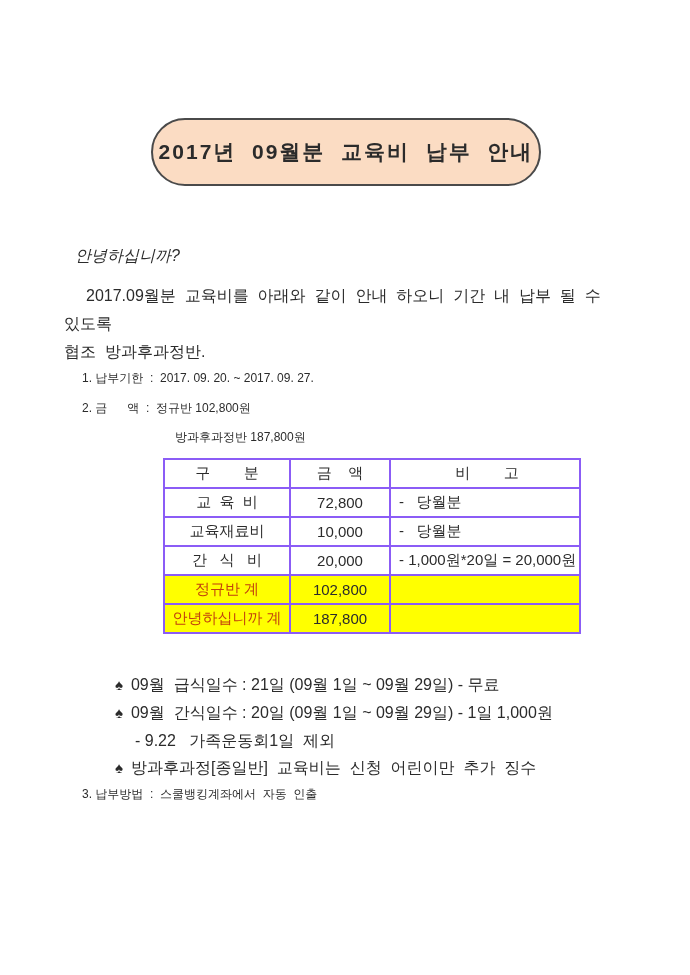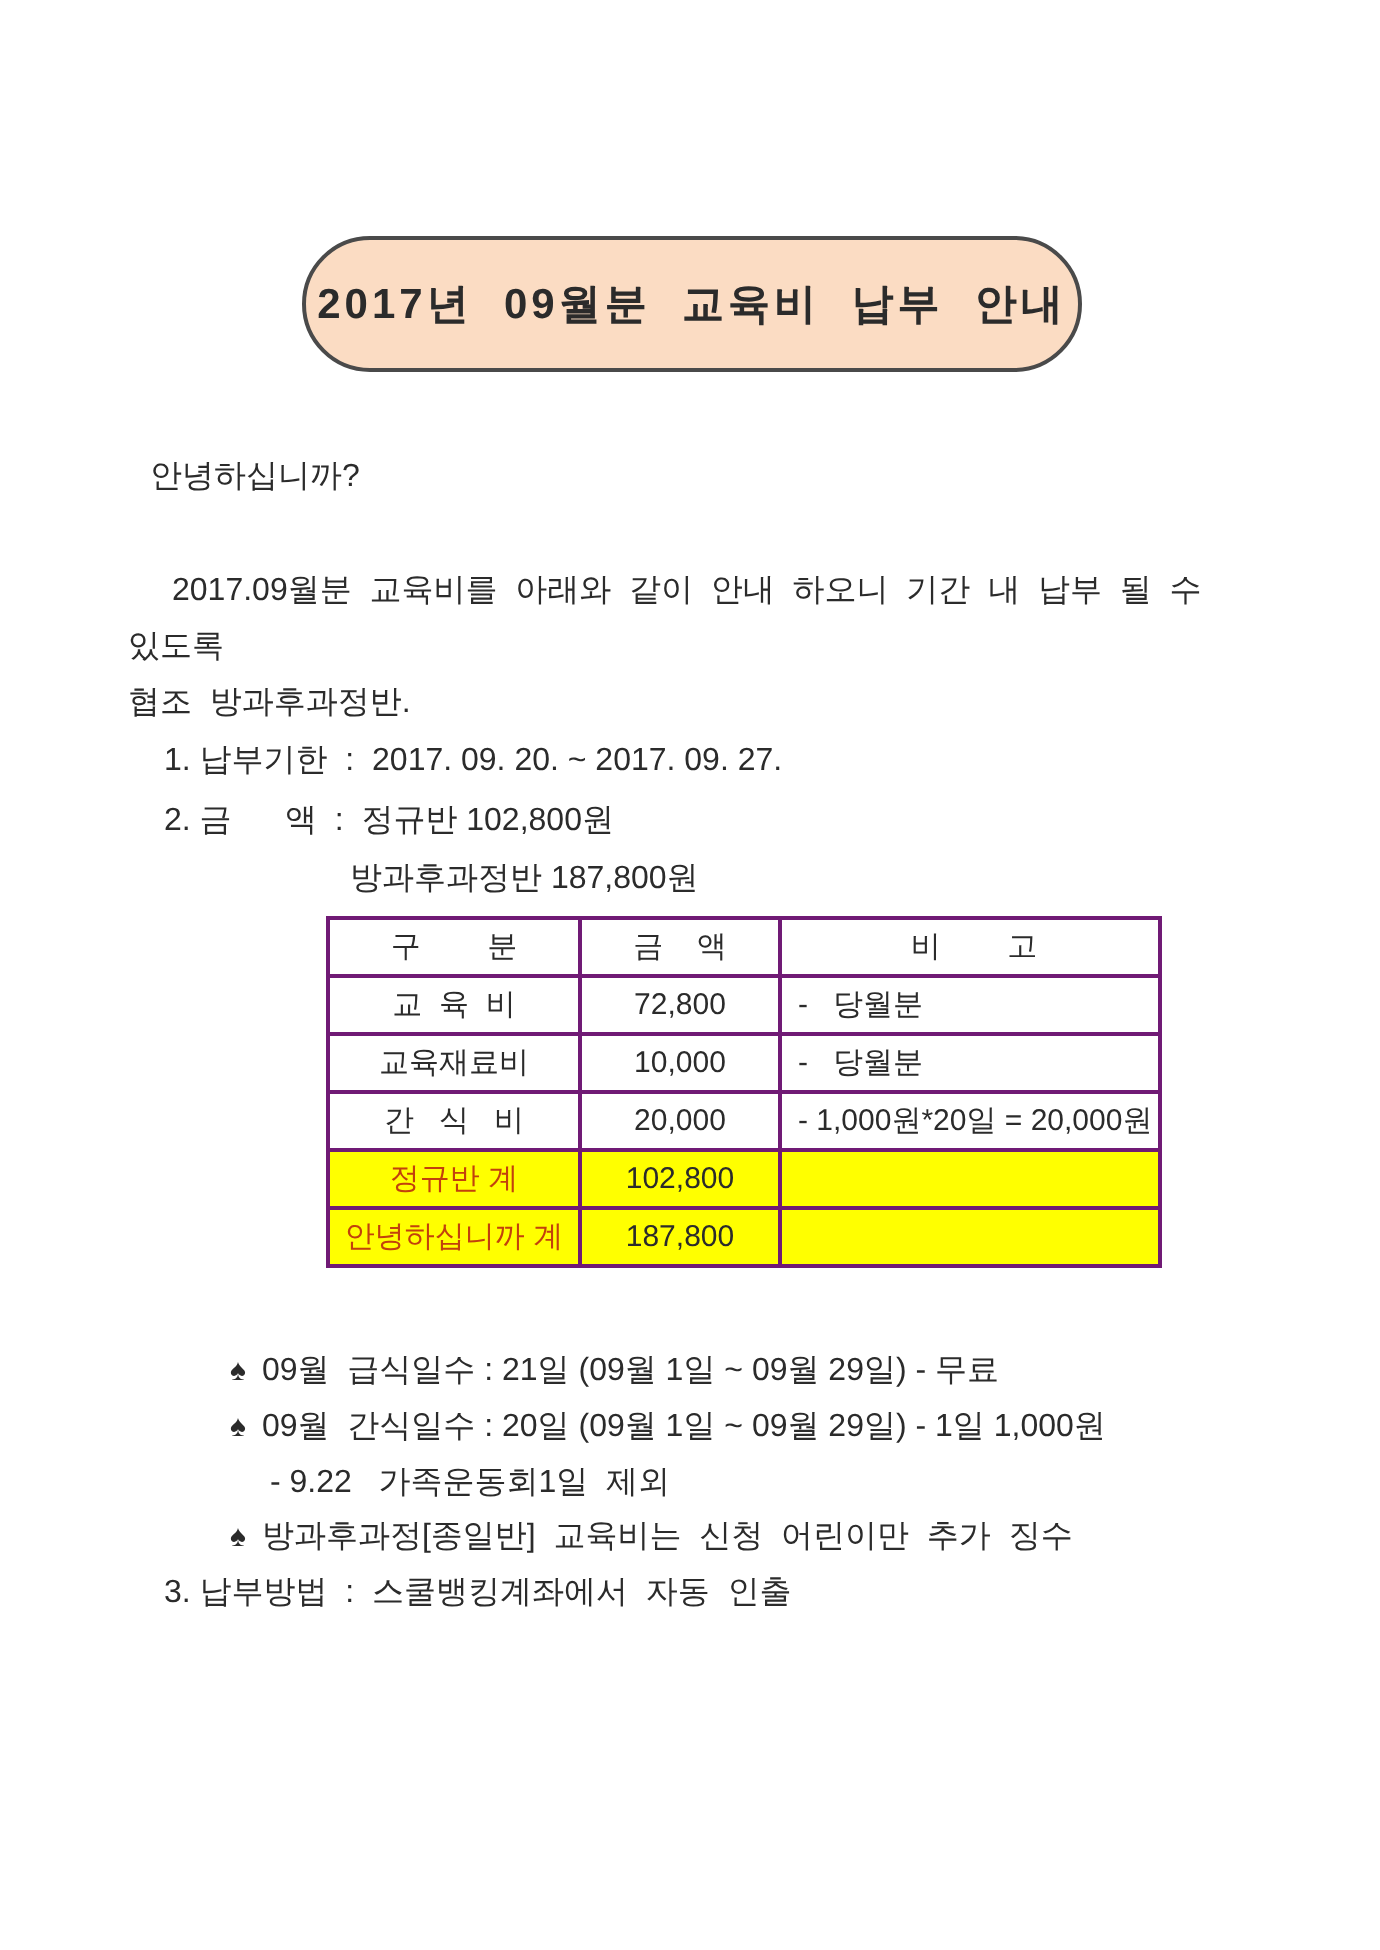--- a/index.html
+++ b/index.html
@@ -25,47 +25,47 @@
   }
   .title-box .title-text {
     font-size: 21px;
     font-weight: 600;
     letter-spacing: 2px;
     color: #2b2b2b;
     white-space: pre;
   }
 
   .greeting {
-    position: absolute; left: 75px; top: 228px;
-    font-size: 16px; white-space: pre;
+    position: absolute; left: 75px; top: 246px;
+    font-size: 16px; white-space: pre; font-style: italic;
   }
   .intro {
     position: absolute; left: 64px; top: 282px;
     width: 560px; font-size: 16px; line-height: 28px;
     white-space: pre-wrap;
   }
   .intro .indent { display: inline-block; width: 22px; }
 
-  .item { position: absolute; font-size: 16px; white-space: pre; }
+  .item { position: absolute; font-size: 12px; white-space: pre; }
   .item1 { left: 82px; top: 370px; }
   .item2 { left: 82px; top: 400px; }
   .item2-sub { left: 175px; top: 429px; }
   .item3 { left: 82px; top: 786px; }
 
   table.fee-table {
     position: absolute; left: 163px; top: 458px;
     border-collapse: collapse;
     table-layout: fixed;
     width: 416px;
   }
   table.fee-table col.c1 { width: 126px; }
   table.fee-table col.c2 { width: 100px; }
   table.fee-table col.c3 { width: 190px; }
   table.fee-table td {
-    border: 2px solid #701a75;
+    border: 2px solid #8b5cf6;
     height: 29px;
     font-size: 15px;
     padding: 0 4px;
     white-space: pre;
     overflow: hidden;
     margin-left: 20px;
   }
   table.fee-table td.c-label { text-align: center; }
   table.fee-table td.c-amount { text-align: center; }
   table.fee-table td.c-note { text-align: left; padding-left: 8px; }

